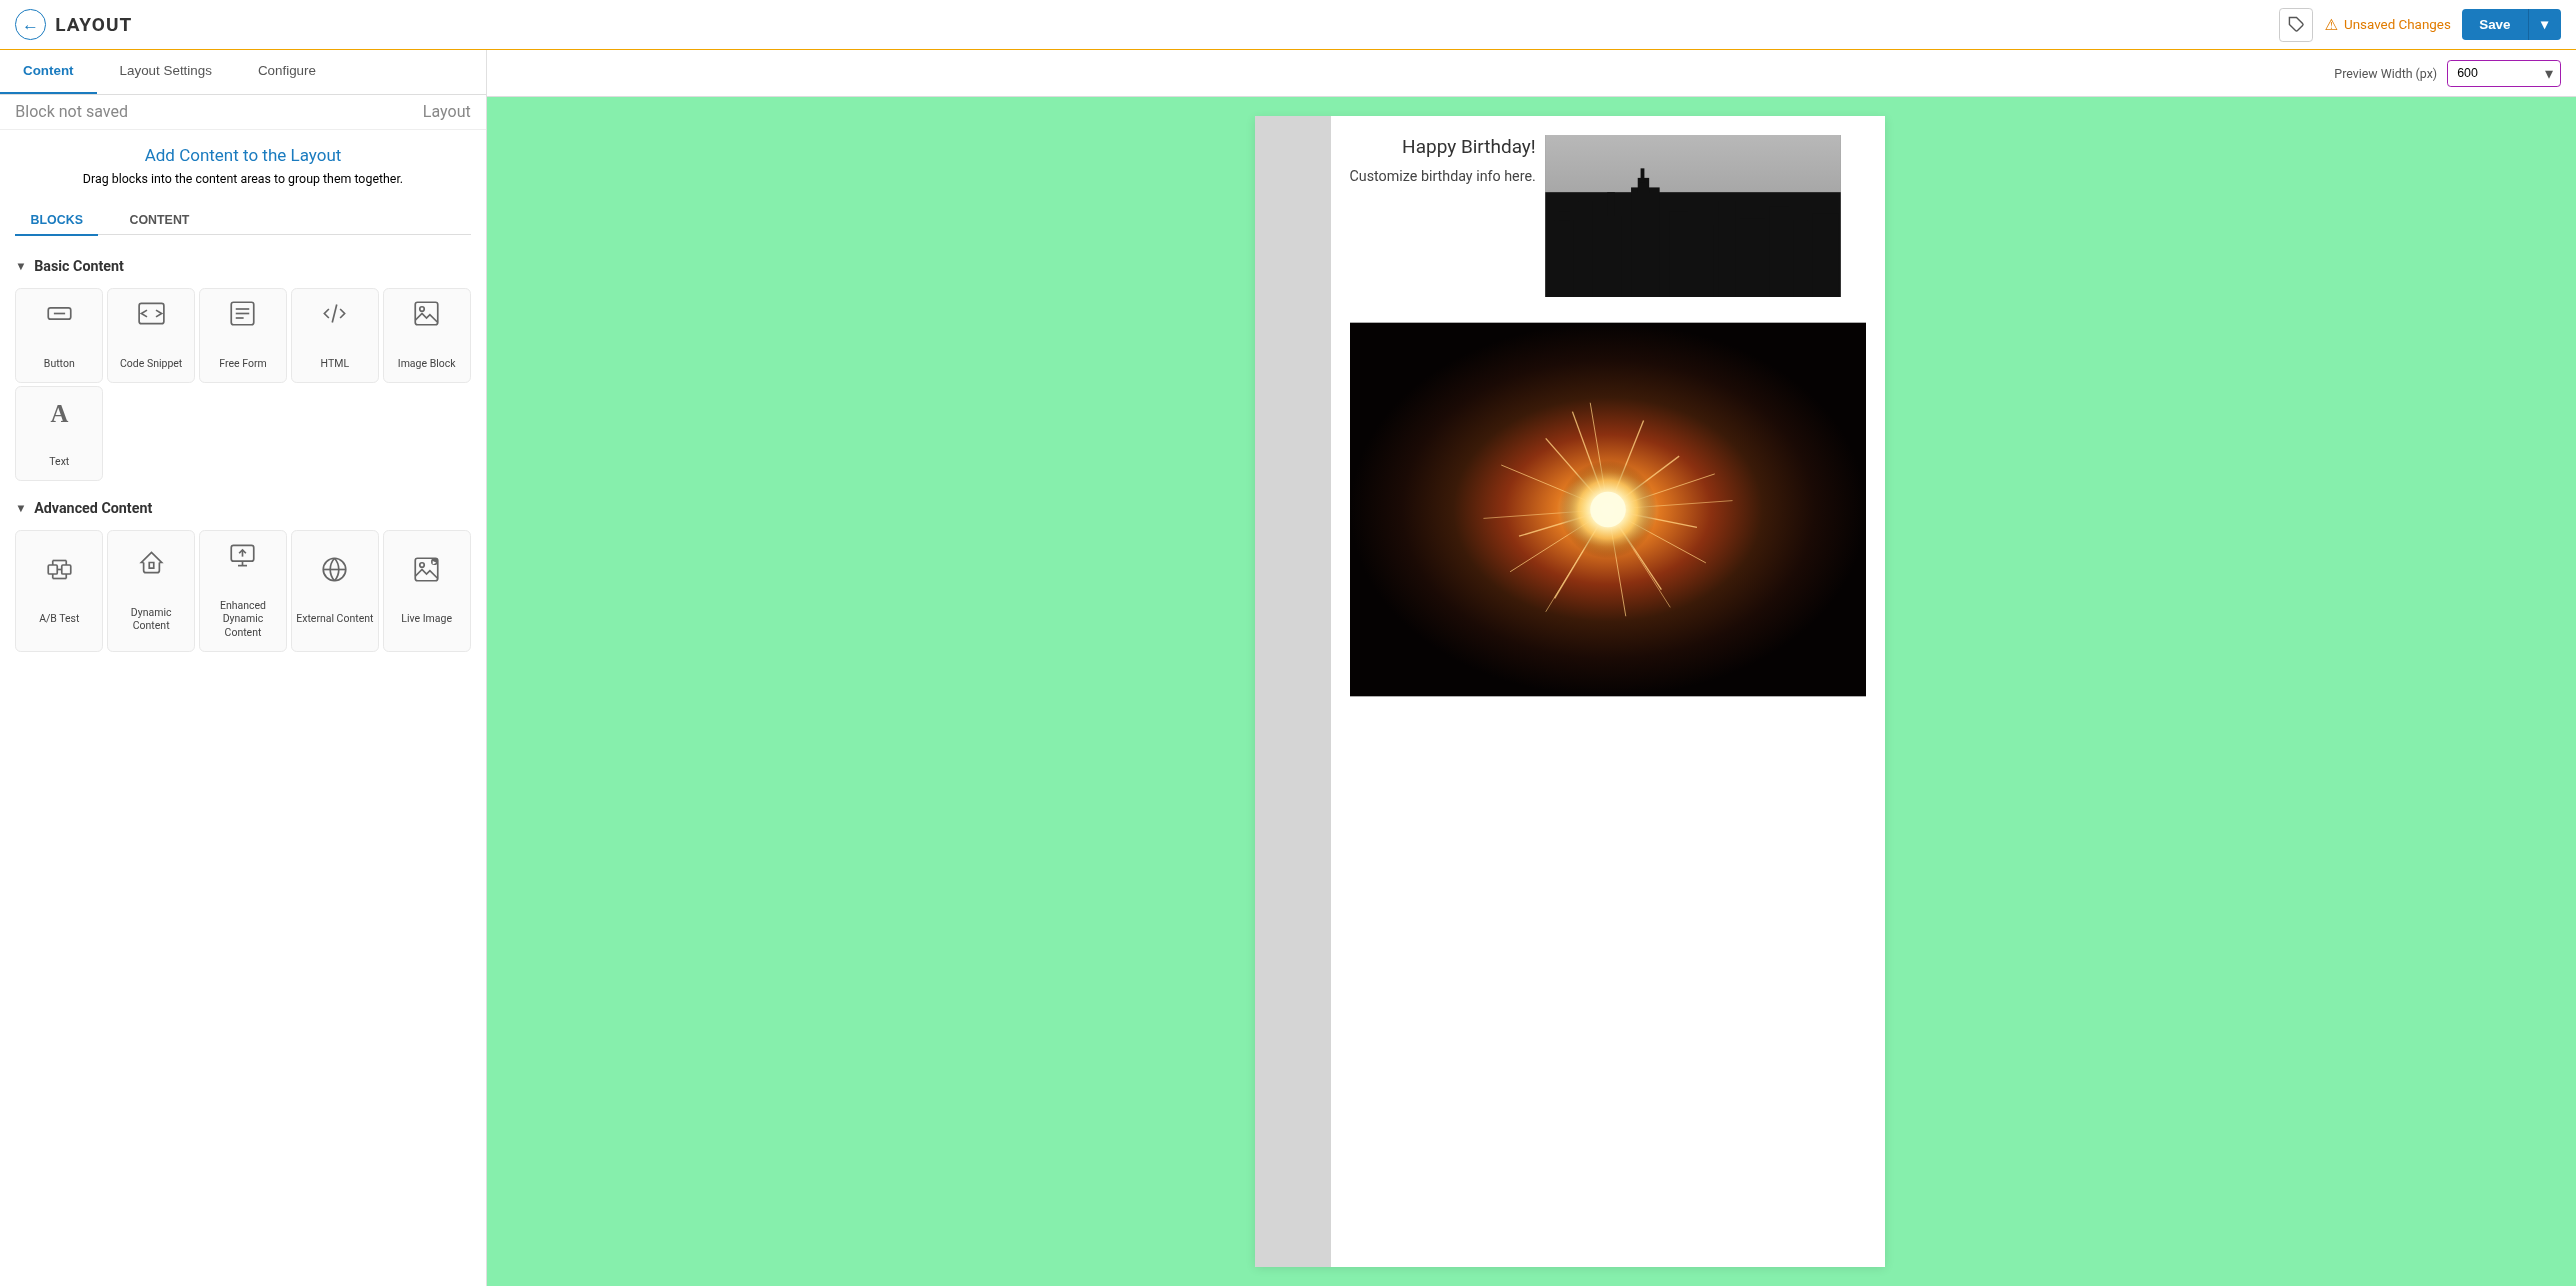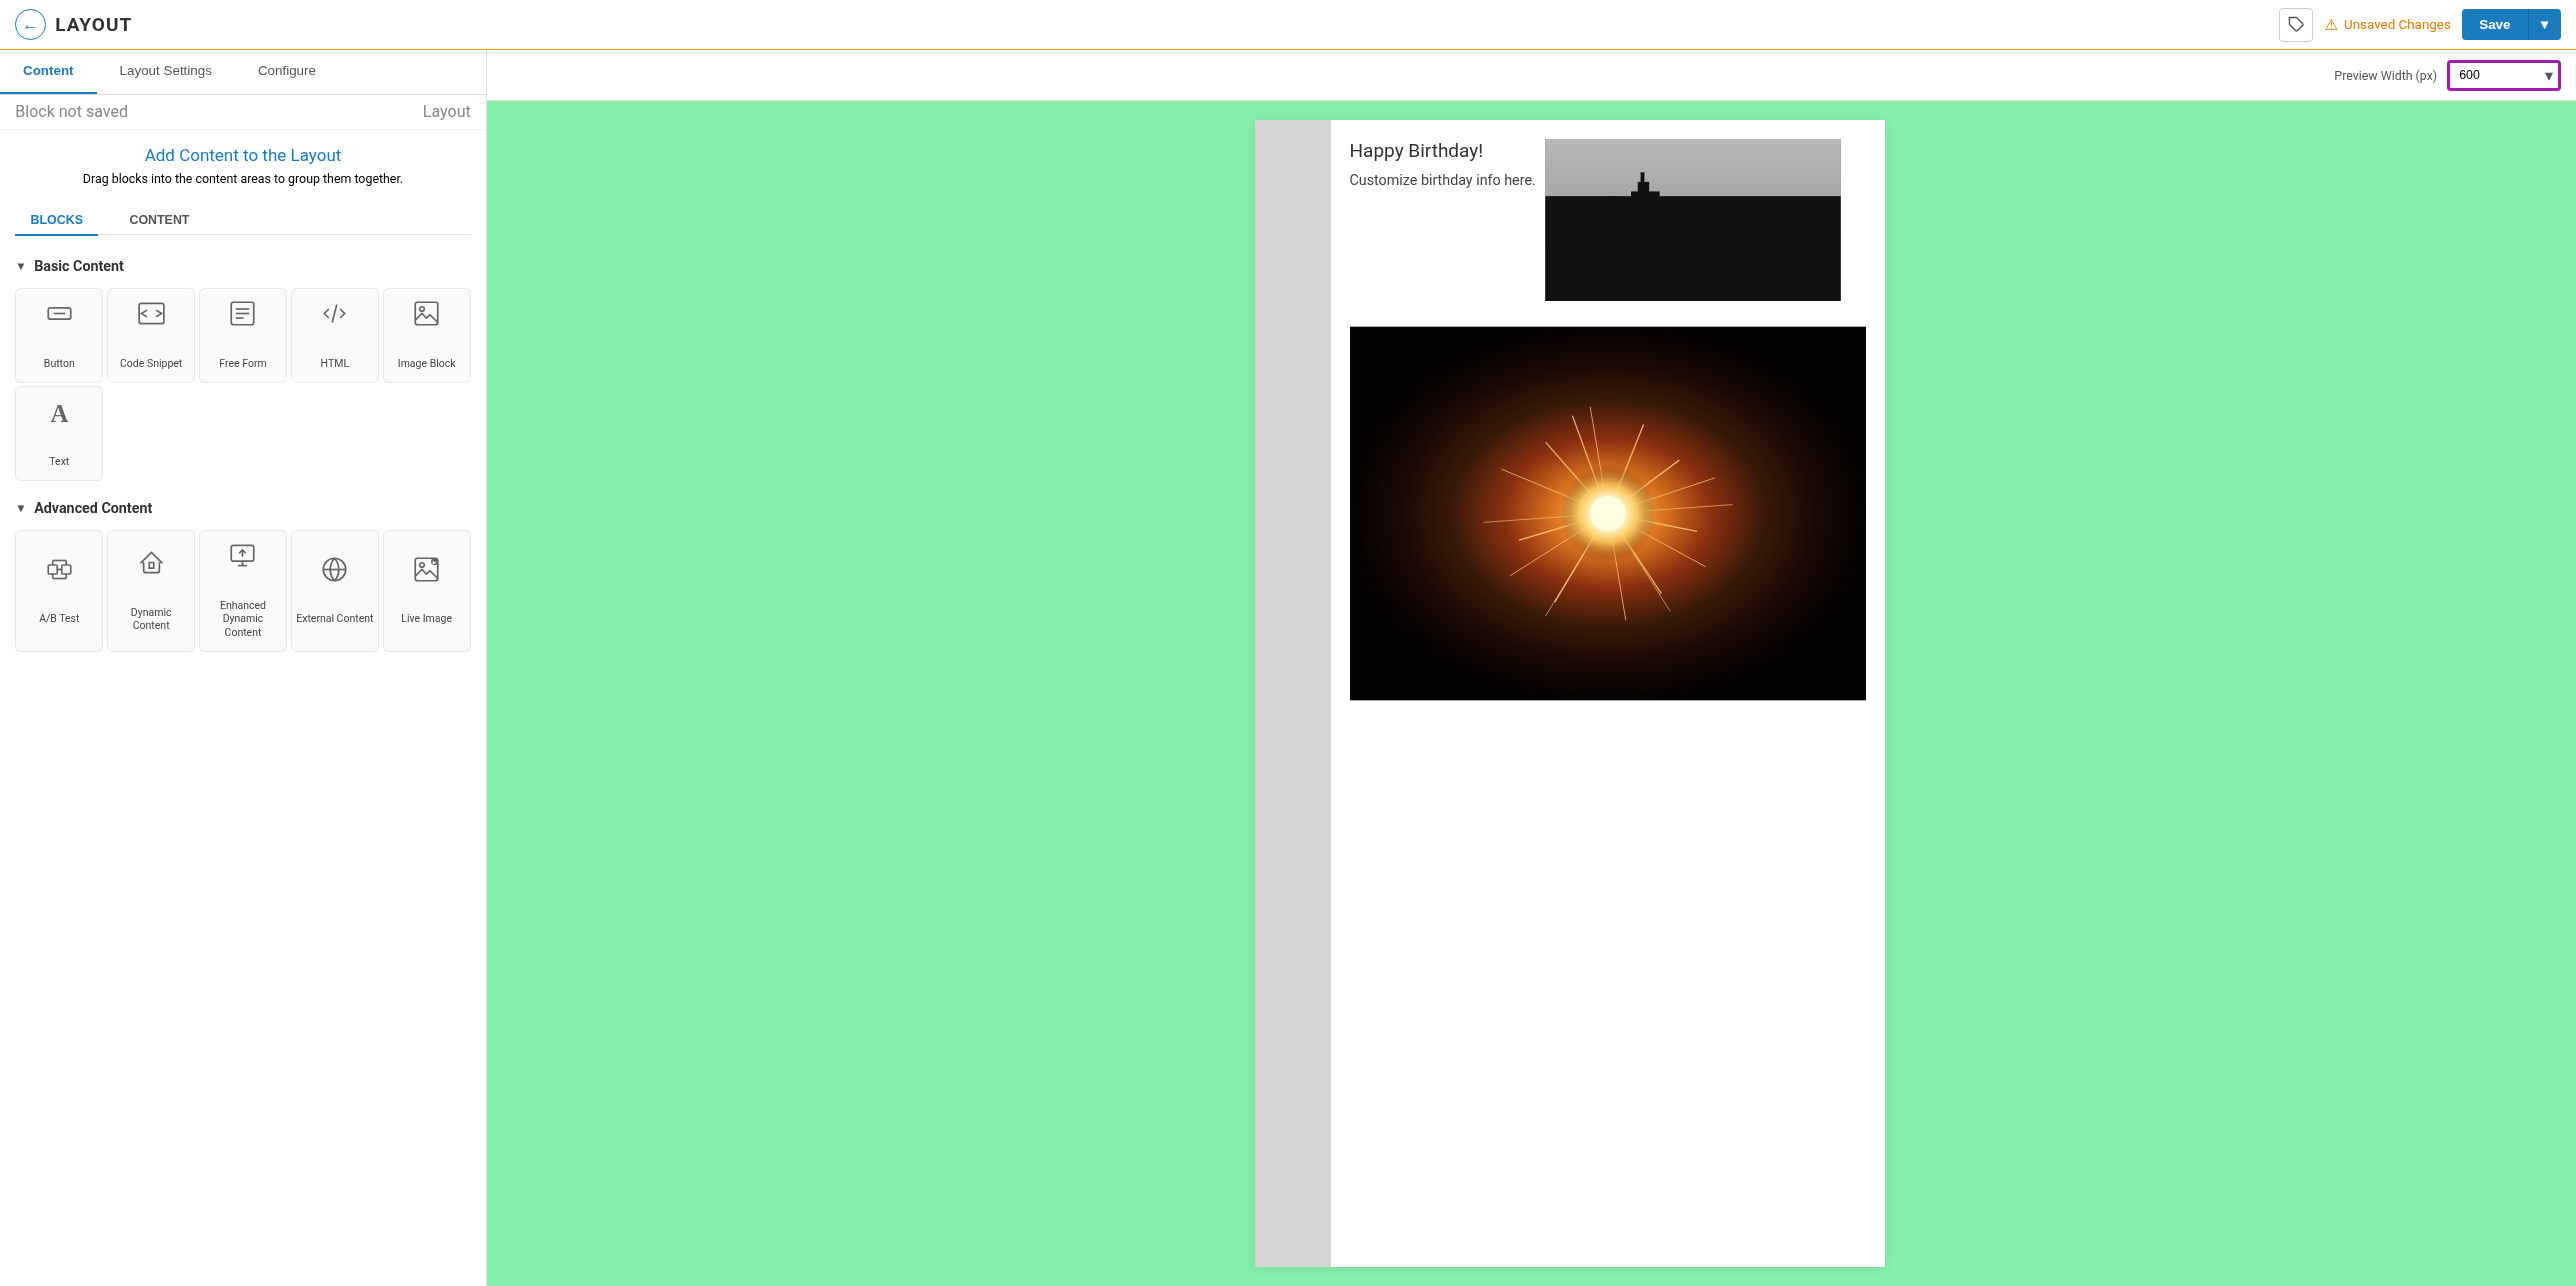--- a/index.html
+++ b/index.html
@@ -100,33 +100,34 @@
     
     .preview-area { flex: 1; background: #86efac; display: flex; flex-direction: column; overflow: hidden; }
 
     .preview-toolbar {
       background: #fff; border-bottom: 1px solid #ddd;
       display: flex; align-items: center; justify-content: flex-end;
       padding: 9.5px 15.3px; gap: 9.5px;
     }
     .preview-label { font-size: 12.4px; color: #555; }
     .preview-width-select {
-      border: 3px solid #a21caf; border-radius: 3.8px; padding: 5.7px 29px 5.7px 9.5px;
+      border: 1px solid #a21caf; border-radius: 3.8px; padding: 5.7px 29px 5.7px 9.5px;
       font-size: 12.4px; background: #fff; cursor: pointer; appearance: none;
       min-width: 114px;
     }
     .preview-select-wrapper { position: relative; }
     .preview-select-wrapper::after {
       content: '▾'; position: absolute; right: 7.6px; top: 50%; transform: translateY(-50%);
       pointer-events: none; color: #555;
     }
 
     .preview-canvas-wrapper {
       flex: 1; overflow: auto; display: flex; justify-content: center;
       padding: 19px 0 19px 76px;
+      text-align: right;
     }
     .preview-canvas {
       background: #fff; width: 630px; min-height: 572px;
       box-shadow: 0 1.9px 9.5px rgba(0,0,0,0.1);
       overflow: hidden; position: relative;
     }
 
     .canvas-gray-left {
       position: absolute; left: 0; top: 0; bottom: 0; width: 76px;
       background: #d5d5d5;

